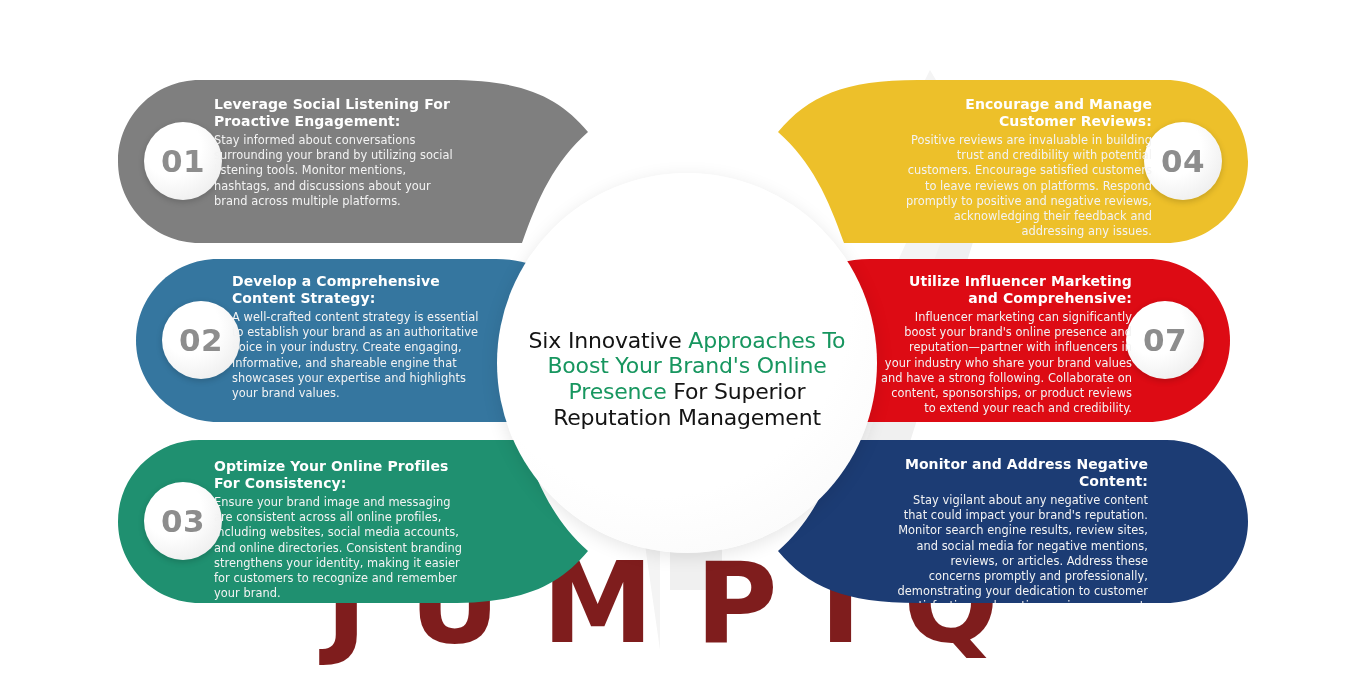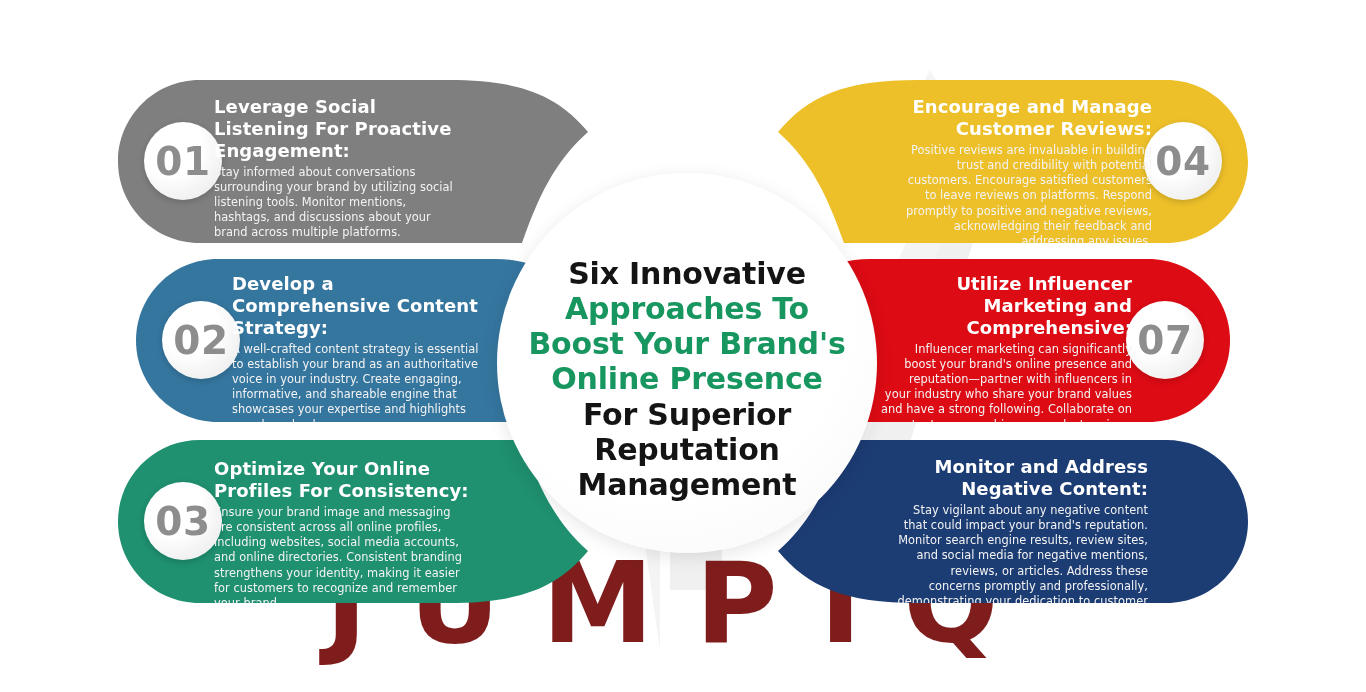--- a/index.html
+++ b/index.html
@@ -27,46 +27,46 @@
   .pill svg{position:absolute;left:0;top:0;}
   .pill .content{position:absolute;inset:0;}
 
   .num-circle{
     position:absolute;width:78px;height:78px;border-radius:50%;
     background:radial-gradient(circle at 36% 32%, #ffffff 40%, #f4f4f4 66%, #e6e6e6 100%);
     box-shadow:0 2px 6px rgba(0,0,0,.18);
     display:flex;align-items:center;justify-content:center;
   }
   .num-circle span{
-    font-size:39px;font-weight:700;color:#8d8d8d;letter-spacing:.5px;line-height:1;
+    font-size:31px;font-weight:700;color:#8d8d8d;letter-spacing:.5px;line-height:1;
   }
 
   .txt{position:absolute;}
   .txt h3{
     margin:0 0 3px 0;
-    font-size:18px;line-height:1.22;font-weight:700;color:#ffffff;letter-spacing:.1px;
+    font-size:14px;line-height:1.22;font-weight:700;color:#ffffff;letter-spacing:.1px;
   }
   .txt p{
     margin:0;
     font-size:11.4px;line-height:1.33;font-weight:500;color:#f3f3f3;letter-spacing:.05px;
   }
   .txt.right{text-align:right;}
   .txt.left{text-align:left;}
 
   
   .center-circle{
     position:absolute;left:497px;top:173px;width:380px;height:380px;border-radius:50%;
     background:radial-gradient(circle at 42% 34%, #ffffff 58%, #fbfbfb 78%, #f0f0f0 100%);
     box-shadow:0 4px 18px rgba(0,0,0,.10);
     display:flex;align-items:center;justify-content:center;
     z-index:6;
   }
   .center-title{
     width:330px;text-align:center;
-    font-size:30px;line-height:1.17;font-weight:700;color:#141414;letter-spacing:-.2px;margin-top:32px;
+    font-size:22px;line-height:1.17;font-weight:400;color:#141414;letter-spacing:-.2px;margin-top:32px;
   }
   .center-title .g{color:#17965f;}
 </style>
 </head>
 <body>
 
 <div class="stage">
 
   <svg class="wm-arrow" viewBox="0 0 430 620">
     <polygon points="40,560 40,470 150,330 230,400 330,150 300,150 330,60 400,130 368,133 268,450 186,378 92,500 92,560" fill="#f0f0f0"></polygon>

